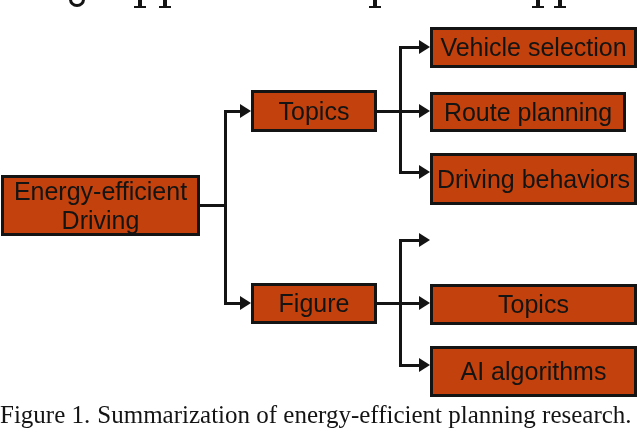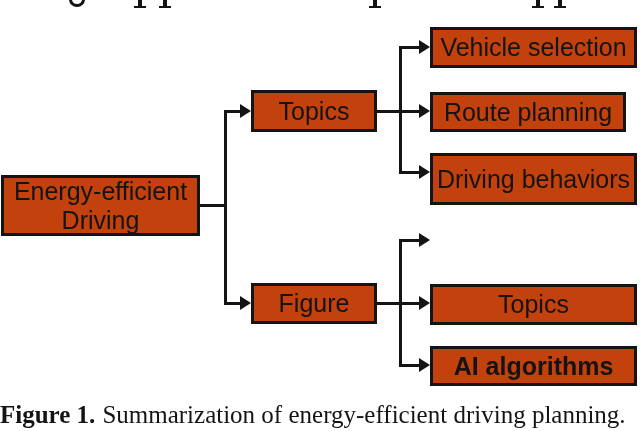--- a/index.html
+++ b/index.html
@@ -75,21 +75,21 @@
     left: 0;
     top: 399px;
     width: 640px;
     font-family: "Liberation Serif", serif;
     font-size: 25px;
     line-height: 31px;
     color: #141414;
     white-space: nowrap;
   }
   .caption .cap-label {
-    font-weight: bold;
+    font-weight: normal;
     margin-right: 7px;
   }
 </style>
 </head>
 <body>
 
 <div id="figure">
 
   <div class="gloop" style="left:69px;"></div>
   <div class="stem" style="left:138px;"></div>
@@ -106,21 +106,21 @@
 
   <div class="box" style="left:430px; top:27px;  width:207px; height:41px;">Vehicle selection</div>
 
   <div class="box" style="left:430px; top:92px;  width:196px; height:40px;">Route planning</div>
 
   <div class="box" style="left:430px; top:153px; width:207px; height:52px;">Driving behaviors</div>
 
 
   <div class="box" style="left:430px; top:284px; width:207px; height:41px;">Topics</div>
 
-  <div class="box" style="left:430px; top:346px; width:207px; height:40px;font-weight:bold;">AI algorithms</div>
+  <div class="box" style="left:430px; top:346px; width:207px; height:51px;">AI algorithms</div>
 
   <div class="hline" style="left:198px; top:204px; width:29px;"></div>
   <div class="vline" style="left:224px; top:110px; height:195px;"></div>
   <div class="hline" style="left:224px; top:110px; width:16px;"></div>
   <div class="hline" style="left:224px; top:302px; width:16px;"></div>
   <div class="arrow-right" style="left:240px; top:104px;"></div>
   <div class="arrow-right" style="left:240px; top:296px;"></div>
 
   <div class="hline" style="left:377px; top:110px; width:42px;"></div>
   <div class="vline" style="left:399px; top:46px;  height:128px;"></div>
@@ -132,16 +132,16 @@
 
   <div class="hline" style="left:377px; top:302px; width:42px;"></div>
   <div class="vline" style="left:399px; top:239px; height:128px;"></div>
   <div class="hline" style="left:399px; top:239px; width:20px;"></div>
   <div class="hline" style="left:399px; top:364px; width:20px;"></div>
   <div class="arrow-right" style="left:419px; top:233px;"></div>
   <div class="arrow-right" style="left:419px; top:296px;"></div>
   <div class="arrow-right" style="left:419px; top:358px;"></div>
 
   <div class="caption">
-    <span class="cap-label">Figure 1.</span><span>Summarization of energy-efficient driving planning.</span>
+    <span class="cap-label">Figure 1.</span><span>Summarization of energy-efficient planning research.</span>
   </div>
 
 </div>
 
 </body></html>

